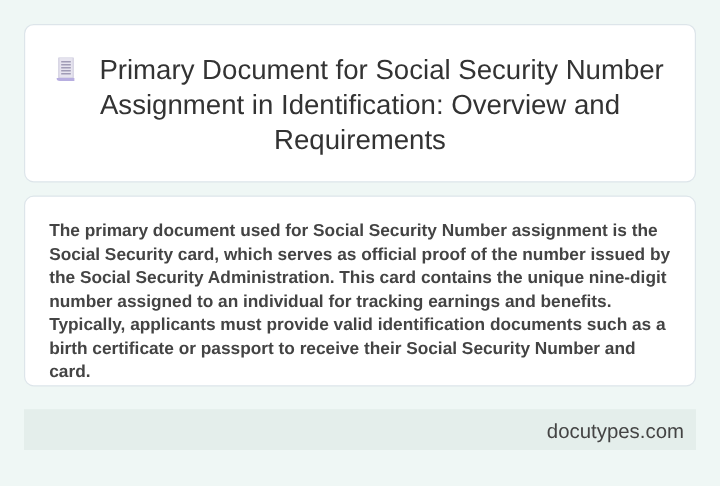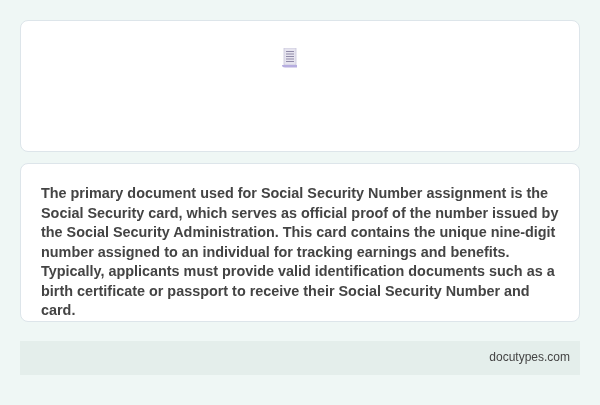--- a/index.html
+++ b/index.html
@@ -44,37 +44,37 @@
       color: #444444;
       font-weight: bold;
     }
     .footer {
       position: absolute;
       left: 20px; width: 560px; top: 341px; height: 34px;
       background: #e4eeeb;
     }
     .footer-link {
       position: absolute; right: 10px; top: 9px;
-      font-size: 12px; color: #444444;
+      font-size: 17px; color: #444444;
       text-decoration: none;
     }
   </style>
 </head>
 <body>
 
 <div class="card title-card">
   <h1 class="title"><span class="doc-icon"><svg width="16" height="20" viewBox="0 0 16 20">
           <rect x="2" y="0" width="12" height="17" fill="#e6e4ef" stroke="#c9c6db" stroke-width="0.8"></rect>
           <rect x="4" y="3" width="8" height="1" fill="#8f8aa8"></rect>
           <rect x="4" y="5.5" width="8" height="1" fill="#8f8aa8"></rect>
           <rect x="4" y="8" width="8" height="1" fill="#8f8aa8"></rect>
           <rect x="4" y="10.5" width="8" height="1" fill="#8f8aa8"></rect>
           <rect x="4" y="13" width="8" height="1" fill="#8f8aa8"></rect>
           <path d="M0 17 Q0 19.5 3 19.5 L15 19.5 L15 17 Z" fill="#b7aee0"></path>
-        </svg></span></h1>
+        </svg></span><span>Primary Document for Social Security Number Assignment in Identification: Overview and Requirements</span></h1>
 </div>
 
 <div class="card body-card">
   <p class="body-text">The primary document used for Social Security Number assignment is the Social Security card, which serves as official proof of the number issued by the Social Security Administration. This card contains the unique nine-digit number assigned to an individual for tracking earnings and benefits. Typically, applicants must provide valid identification documents such as a birth certificate or passport to receive their Social Security Number and card.</p>
 </div>
 
 <div class="footer">
   <a class="footer-link">docutypes.com</a>
 </div>
 

